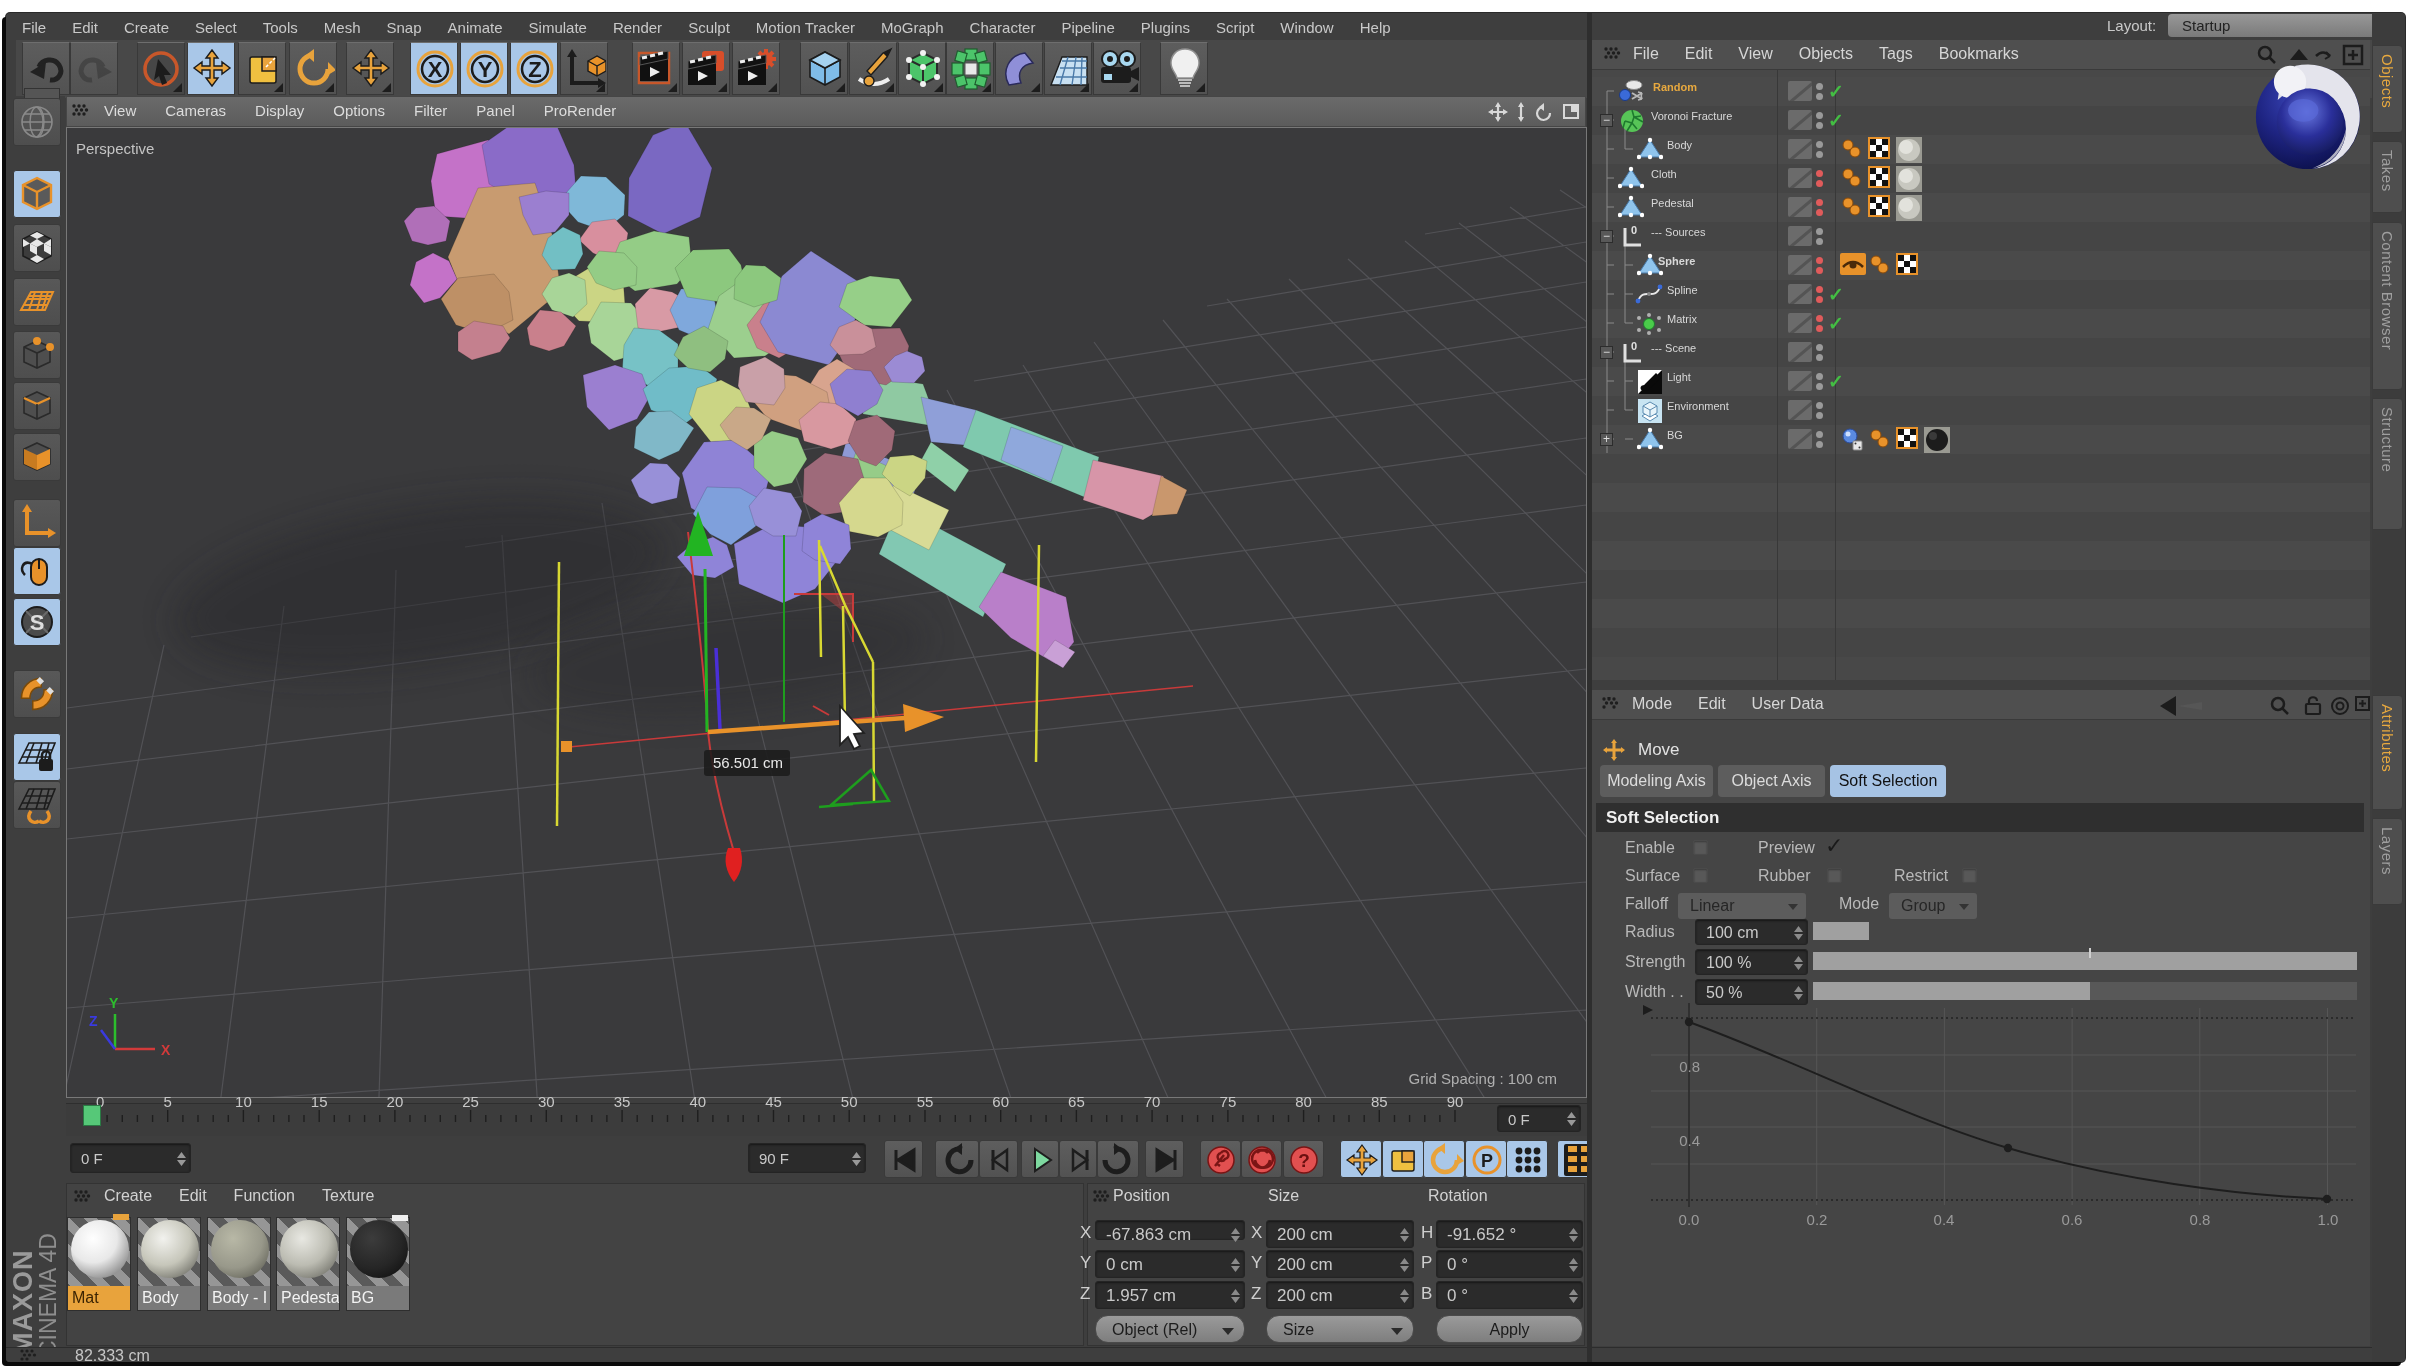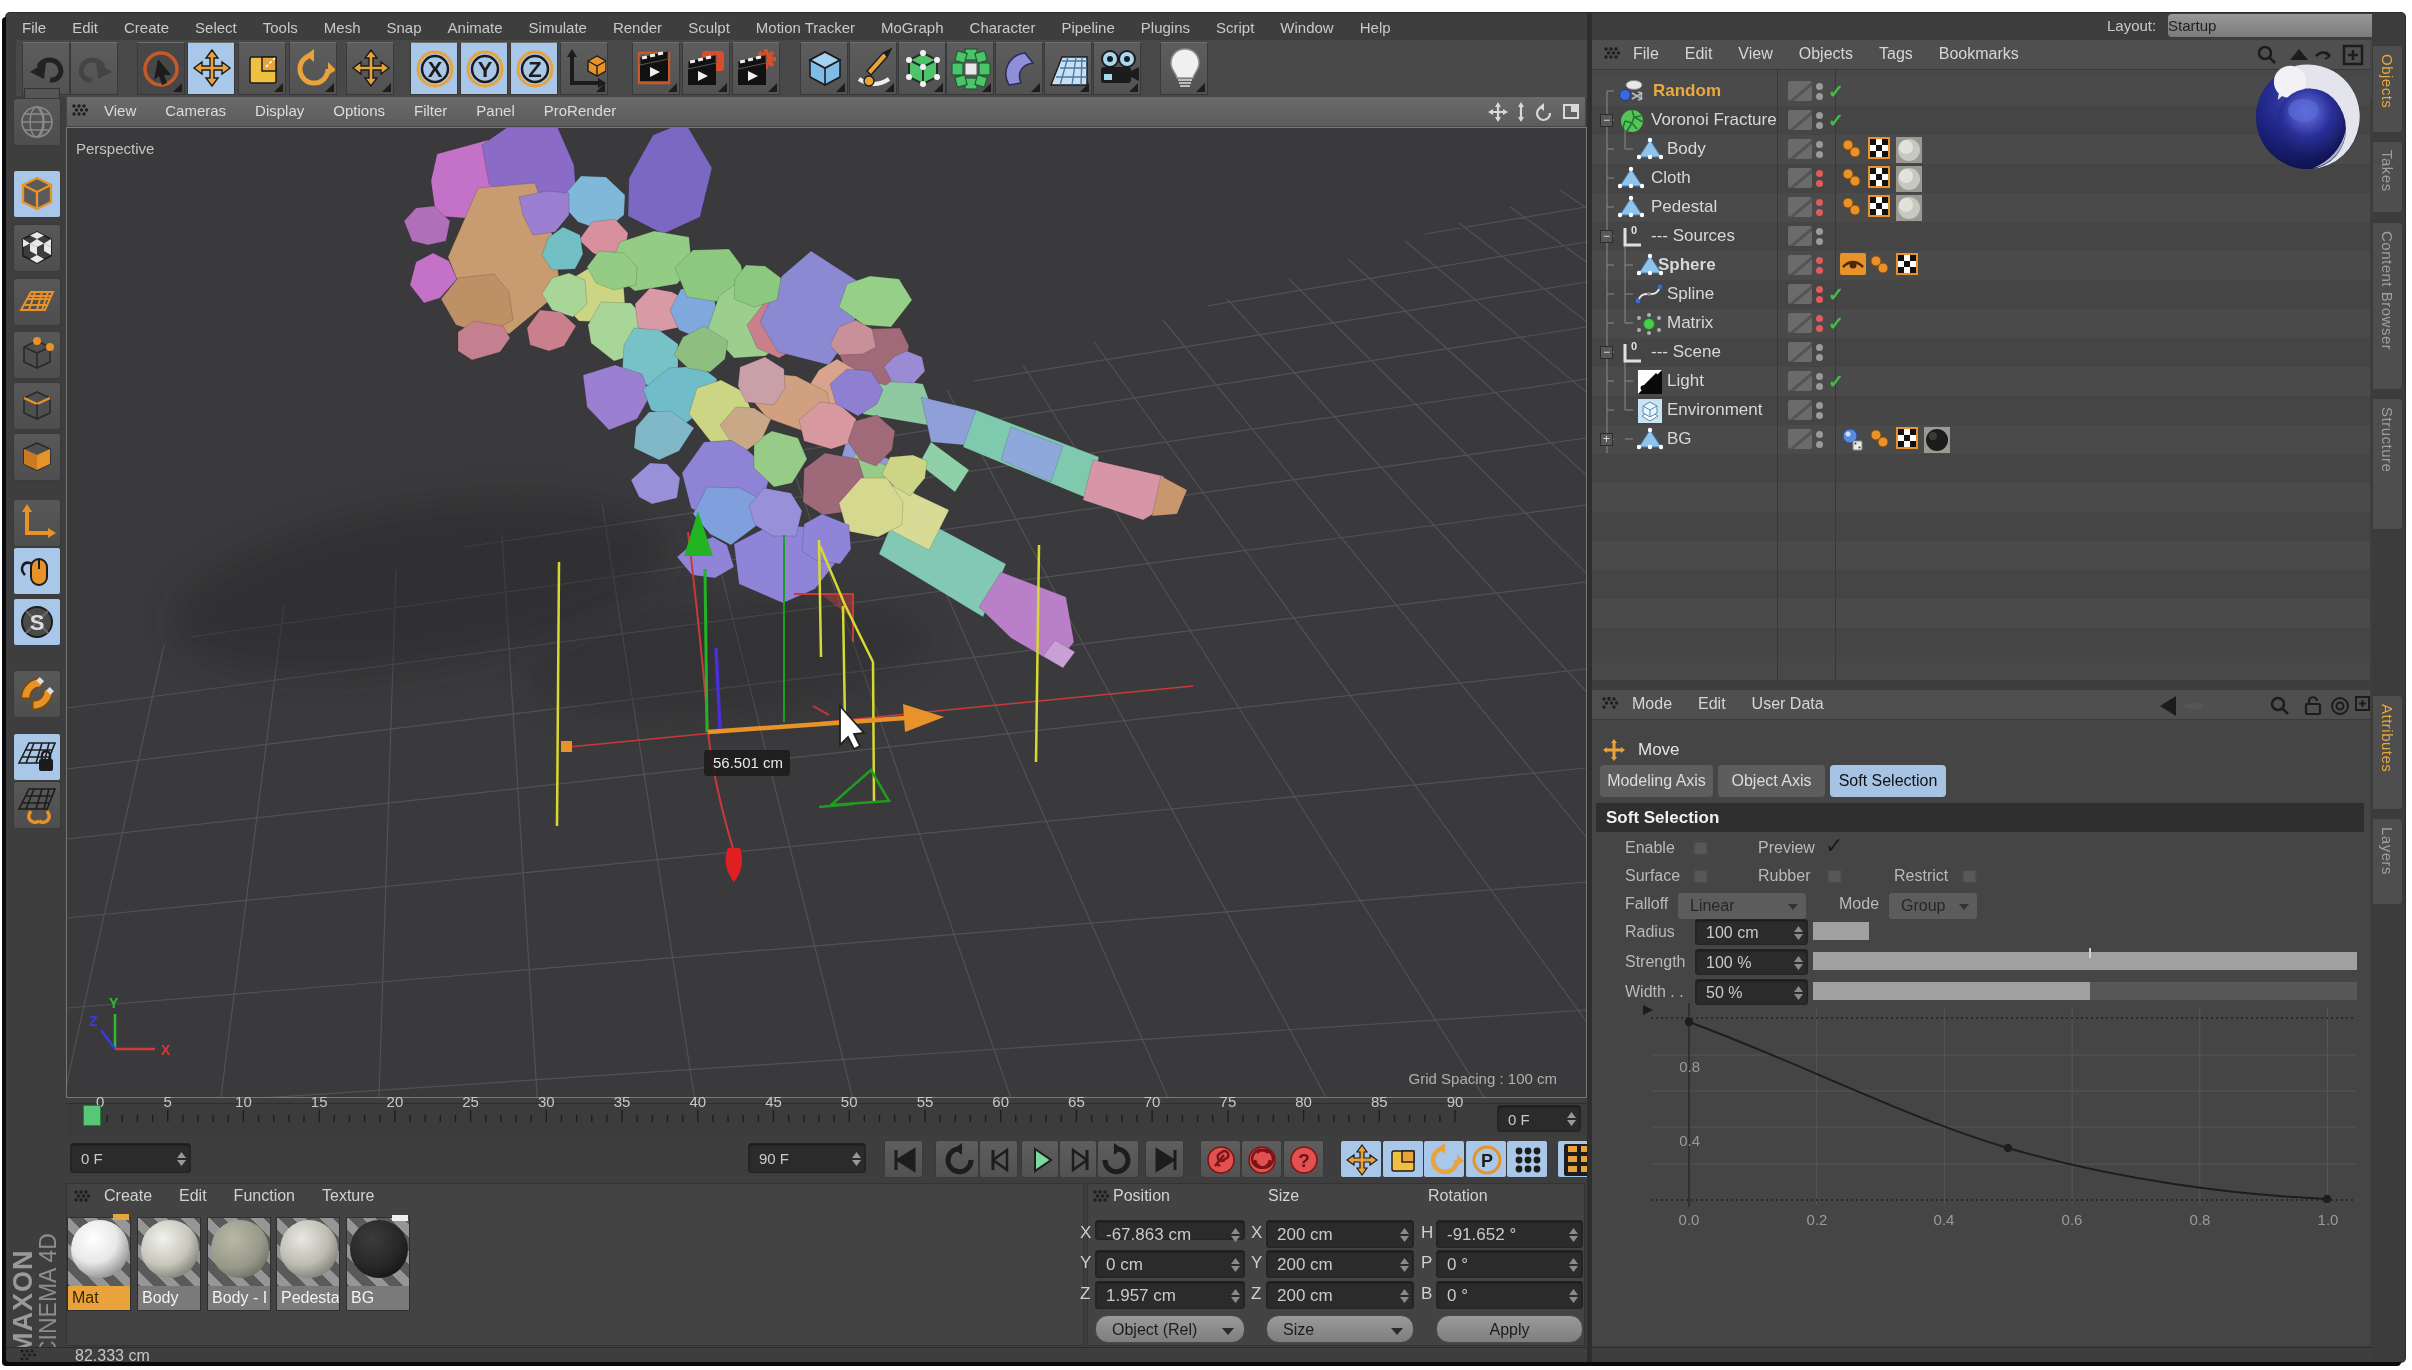--- a/index.html
+++ b/index.html
@@ -14,21 +14,21 @@
 .vtxt{writing-mode:vertical-rl;font-size:15px;color:#9f9f9f;letter-spacing:.5px}
 .fld{position:absolute;background:#2b2b2b;border-radius:3px;color:#c9c9c9;font-size:17px;line-height:27px;padding-left:10px;border:1px solid #242424;box-shadow:inset 0 1px 2px #171717}
 .stp{position:absolute;right:4px;top:6px;width:9px;height:14px}
 .ddn{position:absolute;background:linear-gradient(#9a9a9a,#7e7e7e);border-radius:13px;color:#1c1c1c;font-size:17px;line-height:28px;padding-left:16px;border:1px solid #4a4a4a}
 .lbl{position:absolute;color:#cfcfcf;font-size:17px}
 .alb{position:absolute;color:#b9b9b9;font-size:16px}
 .cb{position:absolute;width:15px;height:15px;background:#585858;border-radius:2px;border:1px solid #4a4a4a;box-shadow:inset 0 1px 2px #3a3a3a}
 .add{position:absolute;background:#5c5c5c;border-radius:3px;color:#262626;font-size:16px;line-height:26px;padding-left:12px}
 .add:after{content:"";position:absolute;right:8px;top:11px;border:5px solid transparent;border-top:6px solid #333}
 .trow{position:absolute;left:1586px;width:778px;height:29px}
-.tname{position:absolute;top:4px;color:#d6d6d6;font-size:17px;white-space:nowrap}
+.tname{position:absolute;top:4px;color:#d6d6d6;font-size:11px;white-space:nowrap}
 .vbox{position:absolute;left:196px;top:4px;width:24px;height:20px;background:#6b6b6b;border-radius:2px;overflow:hidden}
 .vbox:after{content:"";position:absolute;left:-4px;top:8px;width:40px;height:3px;background:#545454;transform:rotate(-40deg)}
 .dd{position:absolute;left:224px;width:7px;height:7px;border-radius:50%;background:#9a9a9a}
 .chk{position:absolute;left:236px;top:3px;color:#43BE43;font-size:19px;font-weight:bold}
 .exp{position:absolute;left:14px;top:8px;width:13px;height:13px;background:#585858;border:1px solid #2c2c2c;color:#ddd;font-size:12px;line-height:11px;text-align:center}
 </style></head><body>
 <div id="win">
 
 <div id="topmenu" class="abs mt">
       <span>File</span>
@@ -45,21 +45,21 @@
       <span>Motion Tracker</span>
       <span>MoGraph</span>
       <span>Character</span>
       <span>Pipeline</span>
       <span>Plugins</span>
       <span>Script</span>
       <span>Window</span>
       <span>Help</span>
     </div>
 <div class="abs mt" style="left:2101px;top:4px">Layout:</div>
-<div class="abs" style="left:2162px;top:1px;width:232px;height:23px;background:linear-gradient(#989898,#7a7a7a);border-radius:4px;color:#222;font-size:15px;line-height:23px;">Startup<span style="position:absolute;right:8px;top:9px;border:6px solid transparent;border-top:7px solid #333"></span></div>
+<div class="abs" style="left:2162px;top:1px;width:232px;height:23px;background:linear-gradient(#989898,#7a7a7a);border-radius:4px;color:#222;font-size:15px;line-height:23px;padding-left:14px">Startup<span style="position:absolute;right:8px;top:9px;border:6px solid transparent;border-top:7px solid #333"></span></div>
 
 <div class="abs" style="left:10px;top:27px;width:2389px;height:58px;background:#484848"></div>
 <div class="tbtn" style="left:16px">
       <svg width="42" height="45" viewBox="0 0 42 45">
         <path d="M13 20 C16 12 28 10 33 18 C38 26 32 34 24 33" fill="none" stroke="#222" stroke-width="5"></path>
         <path d="M4 25 L20 15 L18 32 Z" fill="#222"></path>
       </svg>
     </div>
 <div class="tbtn" style="left:64px">
       <svg width="42" height="45" viewBox="0 0 42 45">

